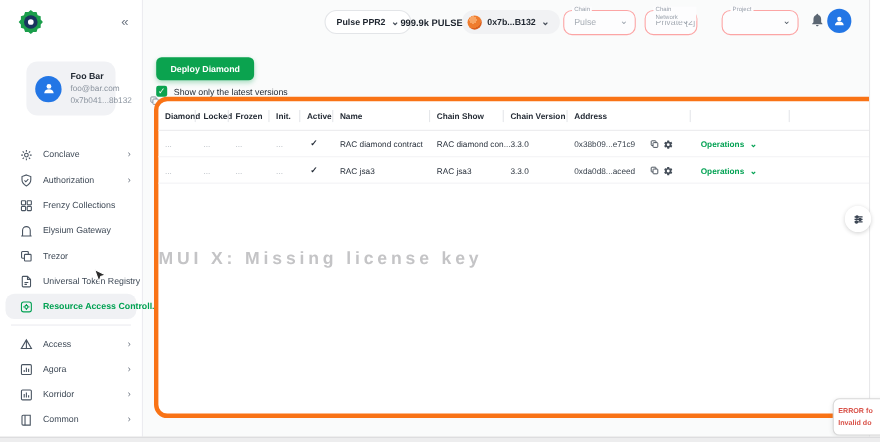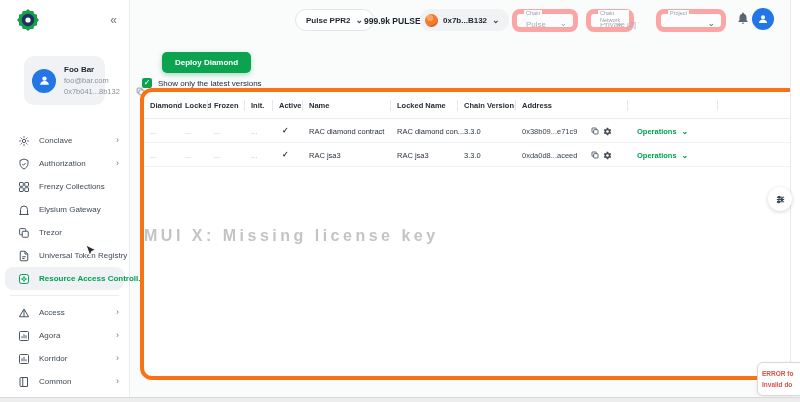--- a/index.html
+++ b/index.html
@@ -42,40 +42,40 @@
     position:absolute; height:22px; display:flex; align-items:center; gap:5px;
     border-radius:16px; font-size:8px; font-weight:bold; color:#1d242e; cursor:pointer;
   }
   .pill .chev { color:#444c57; font-size:9px; }
   .pill-network { left:295px; top:9px; padding:0 10px; background:#fff; border:1px solid #e3e5e8; }
   .balance { position:absolute; left:364px; top:16px; font-size:8.5px; font-weight:bold; color:#1d242e; }
   .pill-wallet { left:420px; top:9px; padding:0 9px 0 5px; background:#f1f2f4; }
   .wallet-ico { width:13px; height:13px; border-radius:50%;
     background:radial-gradient(circle at 38% 32%, #f8a564 0 28%, #ef7c2e 28% 62%, #d95f1f 62%); }
   .mui-select {
-    position:absolute; top:9px; height:23px; border:5px solid #fca5a5; border-radius:8px;
+    position:absolute; top:9px; height:23px; border:1px solid #fca5a5; border-radius:8px;
     background:#fdfdfe; cursor:pointer;
   }
   .mui-select .flabel {
     position:absolute; top:-4px; left:7px; font-size:5.5px; color:#9aa2ac;
     background:#fdfdfe; padding:0 2px; line-height:1.2;
   }
   .mui-select .val { font-size:8px; line-height:21px; padding-left:9px; color:#a7adb5; white-space:nowrap; }
   .mui-select .chev { position:absolute; right:6px; top:4px; color:#9aa2ac; font-size:9px; }
   .mui-select.enabled .val { color:#1d242e; font-weight:bold; }
   .mui-select.enabled .chev { color:#525b66; }
   .bell { position:absolute; left:736px; top:11px; cursor:pointer; }
   .avatar-top { position:absolute; left:752px; top:8px; width:22px; height:22px; border-radius:50%;
     background:#2376e5; display:flex; align-items:center; justify-content:center; cursor:pointer; }
 
   
   .deploy-btn {
     position:absolute; left:142px; top:52px; height:21px; padding:0 13px;
     background:#0ba34f; border:none; border-radius:5px; color:#fff; font-size:8px; font-weight:bold;
-    font-family:"Liberation Sans", sans-serif; cursor:pointer; box-shadow:0 2px 5px rgba(10,160,78,.35);margin-left:20px;
+    font-family:"Liberation Sans", sans-serif; cursor:pointer; box-shadow:0 2px 5px rgba(10,160,78,.35);
   }
   .filter-row { position:absolute; left:142px; top:78px; display:flex; align-items:center; gap:6px; }
   .checkbox { width:10px; height:10px; background:#0ba34f; border-radius:2px; color:#fff; font-size:8px;
     line-height:10px; text-align:center; cursor:pointer; }
   .filter-label { font-size:8px; color:#232a34; }
 
   .table-card {
     position:absolute; left:140px; top:88px; width:738px; height:292px;
     background:#fff; border:4px solid #f97316; border-radius:12px;
   }
@@ -279,21 +279,21 @@
 </div>
 
 <div class="table-card">
   <div class="thead">
     <span class="th" style="left:6px">Diamond</span>
     <span class="th" style="left:41px">Locked</span>
     <span class="th" style="left:70px">Frozen</span>
     <span class="th" style="left:107px">Init.</span>
     <span class="th" style="left:135px">Active</span>
     <span class="th" style="left:165px">Name</span>
-    <span class="th" style="left:253px">Locked Name</span>
+    <span class="th" style="left:253px">Chain Show</span>
     <span class="th" style="left:320px">Chain Version</span>
     <span class="th" style="left:378px">Address</span>
     <span class="sep" style="left:33px"></span>
     <span class="sep" style="left:63px"></span>
     <span class="sep" style="left:100px"></span>
     <span class="sep" style="left:128px"></span>
     <span class="sep" style="left:158px"></span>
     <span class="sep" style="left:246px"></span>
     <span class="sep" style="left:313px"></span>
     <span class="sep" style="left:371px"></span>

